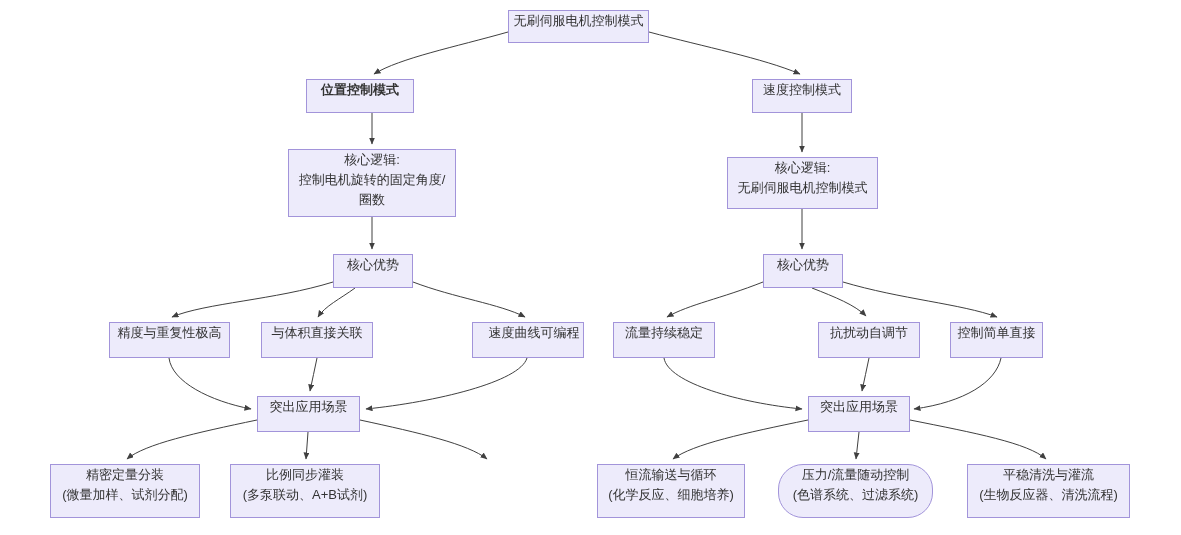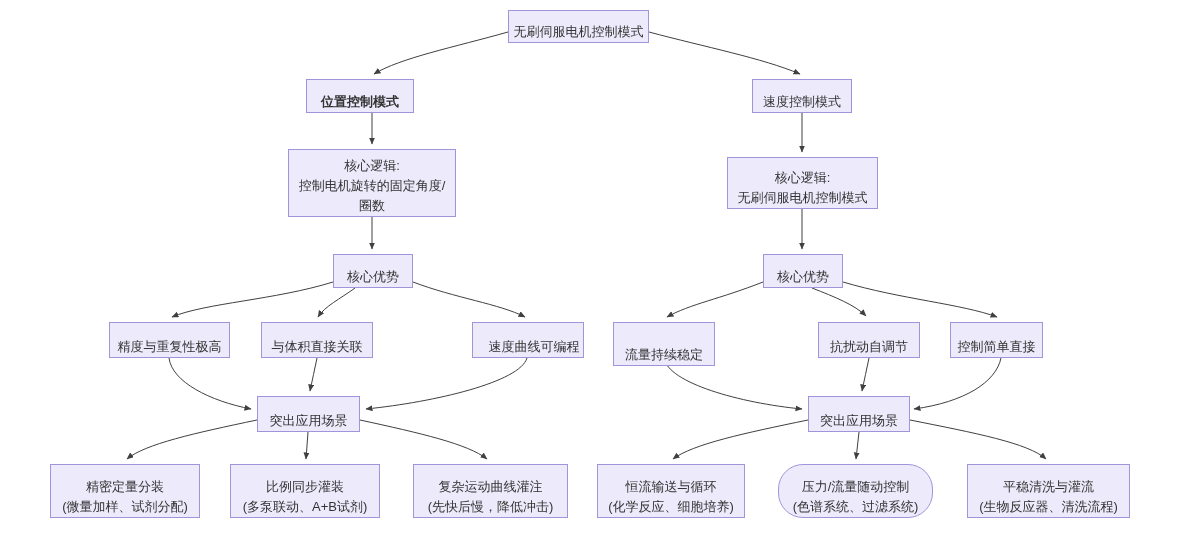--- a/index.html
+++ b/index.html
@@ -37,21 +37,21 @@
   }
   .node{
     position:absolute;
     box-sizing:border-box;
     background:var(--node-fill);
     border:1px solid var(--node-border);
     color:var(--text);
     display:flex;
     flex-direction:column;
     align-items:center;
-    justify-content:flex-end;
+    justify-content:flex-start;
     text-align:center;
     font-size:13px;
     line-height:20px;
     white-space:nowrap;
   }
   .node span{display:block;}
 </style>
 </head>
 <body>
 
@@ -129,21 +129,21 @@
   <div class="node" style="left:109px;top:322px;width:121px;height:36px;">
     <span>精度与重复性极高</span>
   </div>
   <div class="node" style="left:261px;top:322px;width:112px;height:36px;">
     <span>与体积直接关联</span>
   </div>
   <div class="node" style="left:472px;top:322px;width:112px;height:36px;padding-left:12px;">
     <span>速度曲线可编程</span>
   </div>
 
-  <div class="node" style="left:613px;top:322px;width:102px;height:44px;">
+  <div class="node" style="left:613px;top:322px;width:102px;height:36px;">
     <span>流量持续稳定</span>
   </div>
   <div class="node" style="left:818px;top:322px;width:102px;height:36px;">
     <span>抗扰动自调节</span>
   </div>
   <div class="node" style="left:950px;top:322px;width:93px;height:36px;">
     <span>控制简单直接</span>
   </div>
 
   <div class="node" style="left:257px;top:396px;width:103px;height:36px;">
@@ -154,24 +154,20 @@
   </div>
 
   <div class="node" style="left:50px;top:464px;width:150px;height:54px;">
     <span>精密定量分装</span>
     <span>(微量加样、试剂分配)</span>
   </div>
   <div class="node" style="left:230px;top:464px;width:150px;height:54px;">
     <span>比例同步灌装</span>
     <span>(多泵联动、A+B试剂)</span>
   </div>
-  <div class="node" style="left:413px;top:464px;width:155px;height:54px;">
-    <span>复杂运动曲线灌注</span>
-    <span>(先快后慢，降低冲击)</span>
-  </div>
 
   <div class="node" style="left:597px;top:464px;width:148px;height:54px;">
     <span>恒流输送与循环</span>
     <span>(化学反应、细胞培养)</span>
   </div>
   <div class="node" style="left:778px;top:464px;width:155px;height:54px;border-radius:25px;">
     <span>压力/流量随动控制</span>
     <span>(色谱系统、过滤系统)</span>
   </div>
   <div class="node" style="left:967px;top:464px;width:163px;height:54px;">

